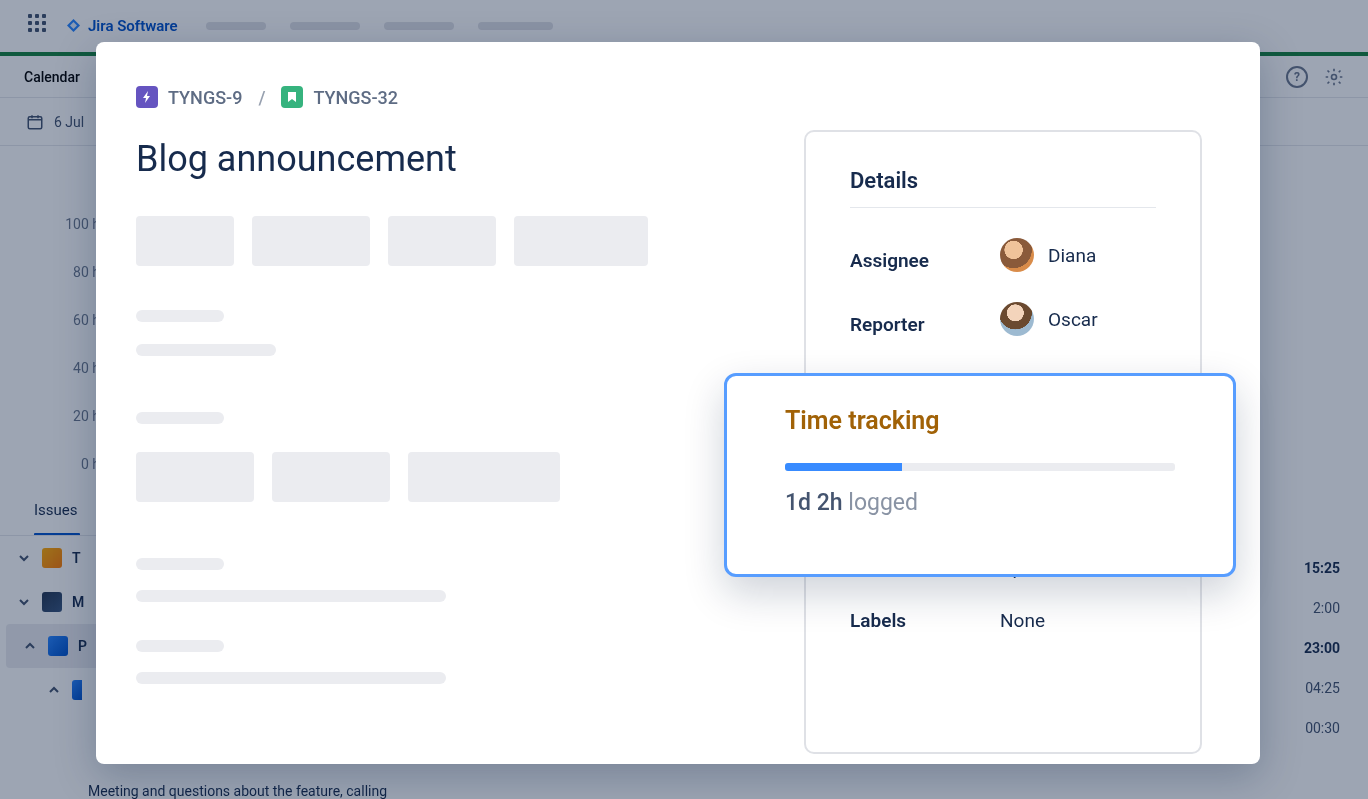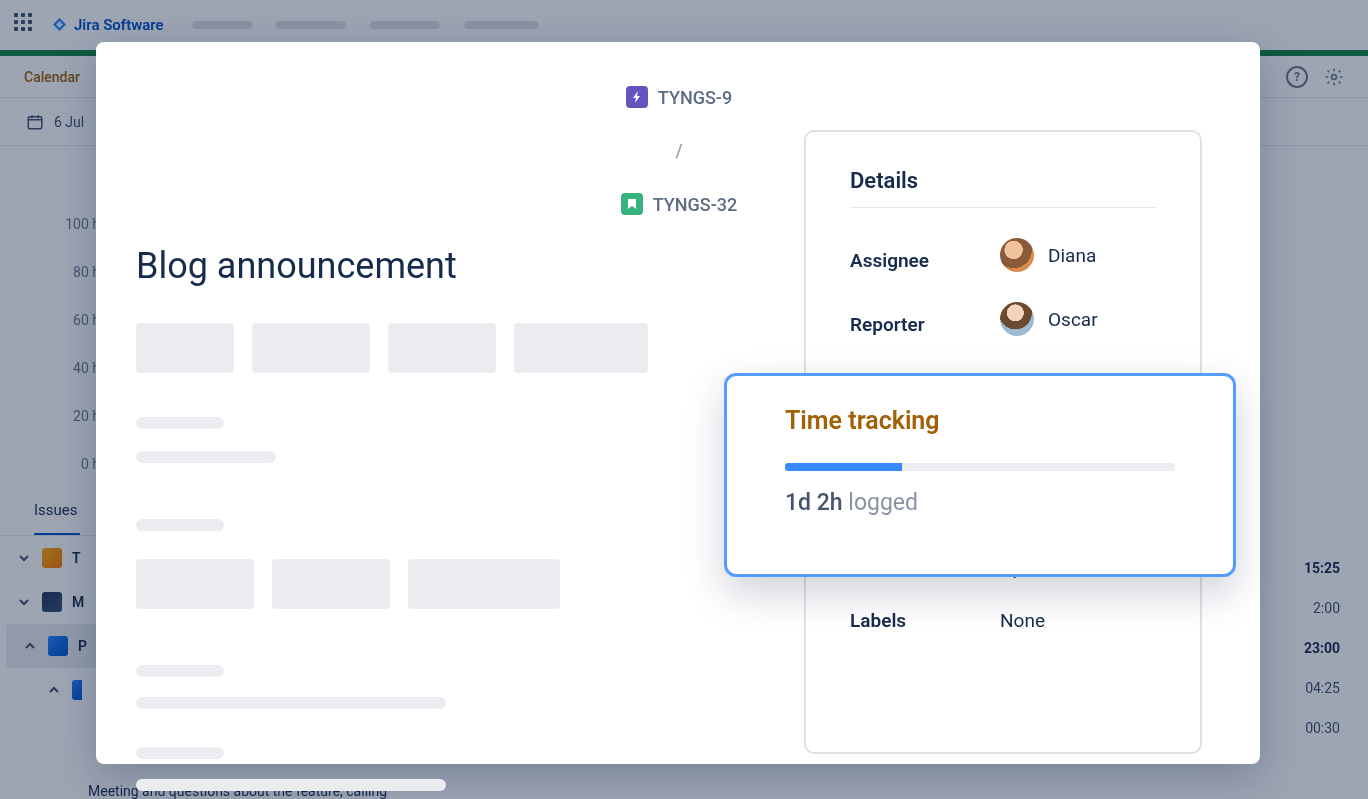--- a/index.html
+++ b/index.html
@@ -3,43 +3,43 @@
 <meta charset="utf-8">
 <style>
   * { box-sizing: border-box; margin: 0; padding: 0; }
   html, body { width: 1368px; height: 799px; overflow: hidden; font-family: -apple-system, BlinkMacSystemFont, "Segoe UI", Roboto, Helvetica, Arial, sans-serif; }
   body { position: relative; background: #fff; }
 
   
   .bg-page { position: absolute; inset: 0; }
 
   .top-nav {
-    height: 56px; display: flex; align-items: center; padding: 0 14px;
-    border-bottom: 6px solid #15803d; background: #fff;
+    height: 56px; display: flex; align-items: center; padding: 0 28px;
+    border-bottom: 4px solid #15803d; background: #fff;
   }
   .apps-icon {
     width: 24px; height: 24px; display: grid;
     grid-template-columns: repeat(3, 4px); grid-template-rows: repeat(3, 4px);
     gap: 3px; margin-right: 14px;
   }
   .apps-icon span { background: #42526E; border-radius: 1px; }
   .jira-logo { display: flex; align-items: center; gap: 6px; color: #0052CC; font-weight: 600; font-size: 15px; }
   .jira-mark { width: 16px; height: 16px; }
   .nav-placeholders { display: flex; gap: 24px; margin-left: 28px; }
   .nav-ph { height: 8px; border-radius: 4px; background: #dfe1e6; }
   .nav-ph.w1 { width: 60px; }
   .nav-ph.w2 { width: 70px; }
   .nav-ph.w3 { width: 70px; }
   .nav-ph.w4 { width: 75px; }
 
   .subbar {
     height: 42px; display: flex; align-items: center; justify-content: space-between;
     padding: 0 24px; border-bottom: 1px solid #e4e7ec;
   }
-  .cal-tab { font-size: 14px; color: #a16207; font-weight: 500; }
+  .cal-tab { font-size: 14px; color: #000000; font-weight: 500; }
   .sub-icons { display: flex; gap: 16px; color: #6B778C; align-items: center; }
   .icon-round {
     width: 22px; height: 22px; border: 2px solid #6B778C; border-radius: 50%;
     display: inline-flex; align-items: center; justify-content: center; font-size: 12px; font-weight: bold;
   }
   .gear-svg { width: 20px; height: 20px; fill: none; stroke: #6B778C; stroke-width: 2; }
 
   .datebar {
     height: 48px; padding: 0 26px; display: flex; align-items: center; gap: 10px;
     color: #42526E; font-size: 14px; border-bottom: 1px solid #e4e7ec;
@@ -75,21 +75,21 @@
     position: absolute; inset: 0; background: rgba(9,30,66,0.4);
   }
 
   
   .modal {
     position: absolute; left: 96px; top: 42px; width: 1164px; height: 722px;
     background: #fff; border-radius: 8px; box-shadow: 0 12px 40px rgba(9,30,66,0.25);
     padding: 44px 38px 32px 40px;
   }
 
-  .breadcrumb { display: flex; align-items: center; gap: 32px; color: #5E6C84; font-size: 18px; font-weight: 500; flex-direction: column; }
+  .breadcrumb { display: flex; align-items: center; gap: 16px; color: #5E6C84; font-size: 18px; font-weight: 500; }
   .crumb { display: inline-flex; align-items: center; gap: 10px; }
   .crumb-sep { color: #97a0af; }
   .crumb-ico { width: 22px; height: 22px; border-radius: 4px; display: inline-flex; align-items: center; justify-content: center; }
   .crumb-ico.epic { background: #6554C0; }
   .crumb-ico.story { background: #36B37E; }
   .crumb-ico svg { width: 12px; height: 12px; fill: #fff; }
 
   .modal h1 { margin-top: 30px; font-size: 36px; font-weight: 400; color: #172B4D; }
 
   .ghost-btn-row { display: flex; gap: 18px; margin-top: 36px; }

